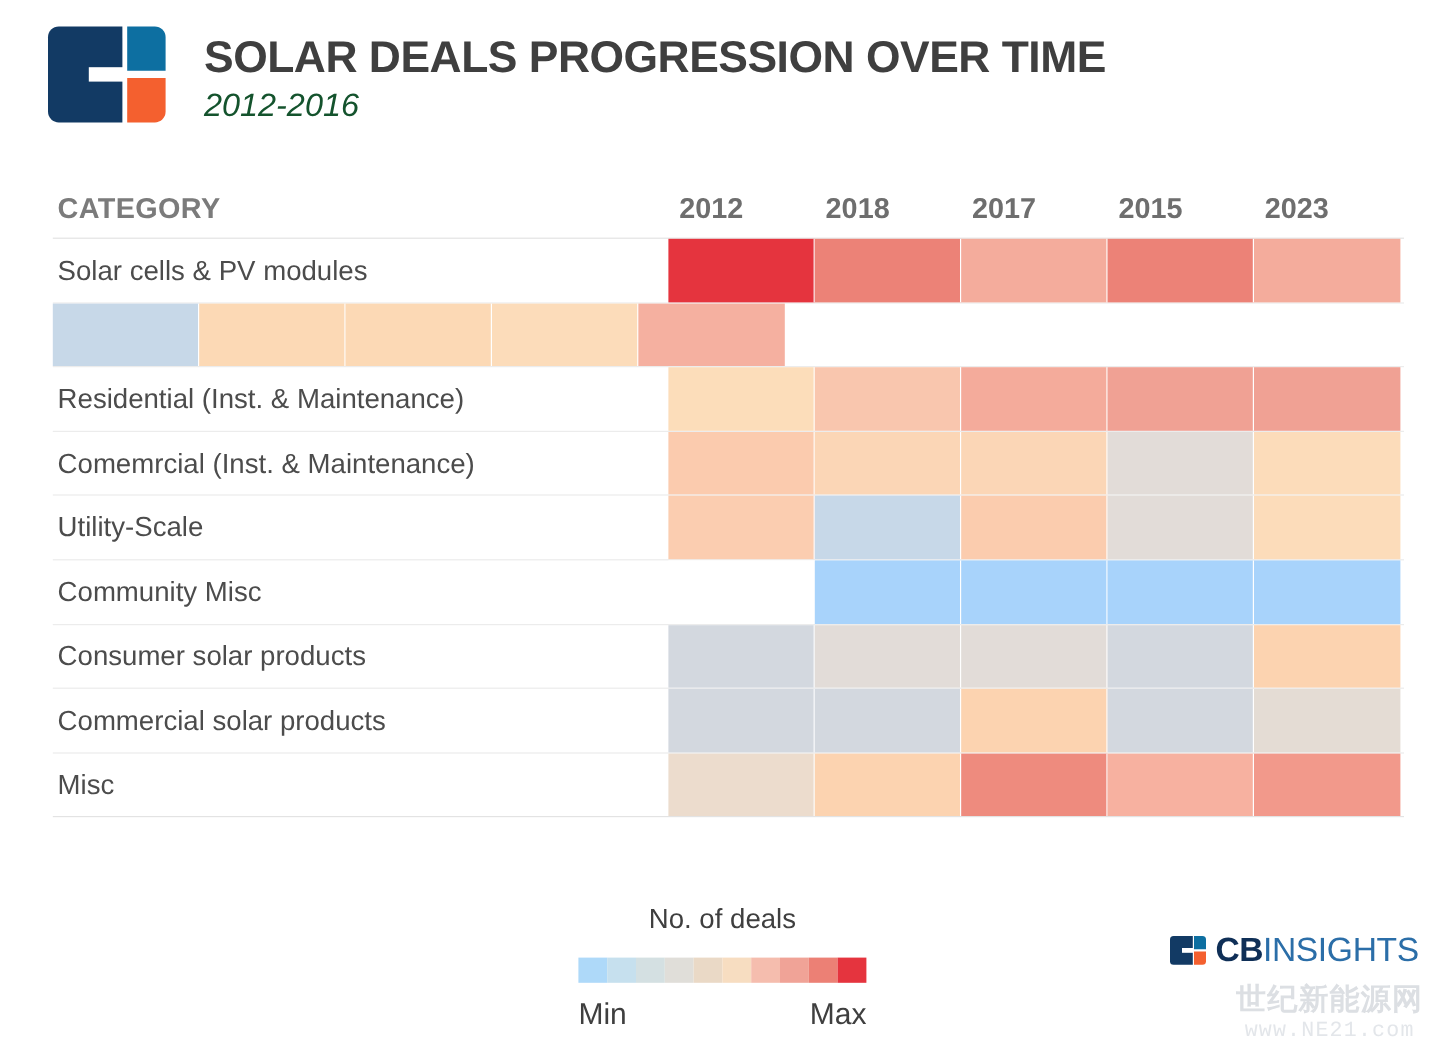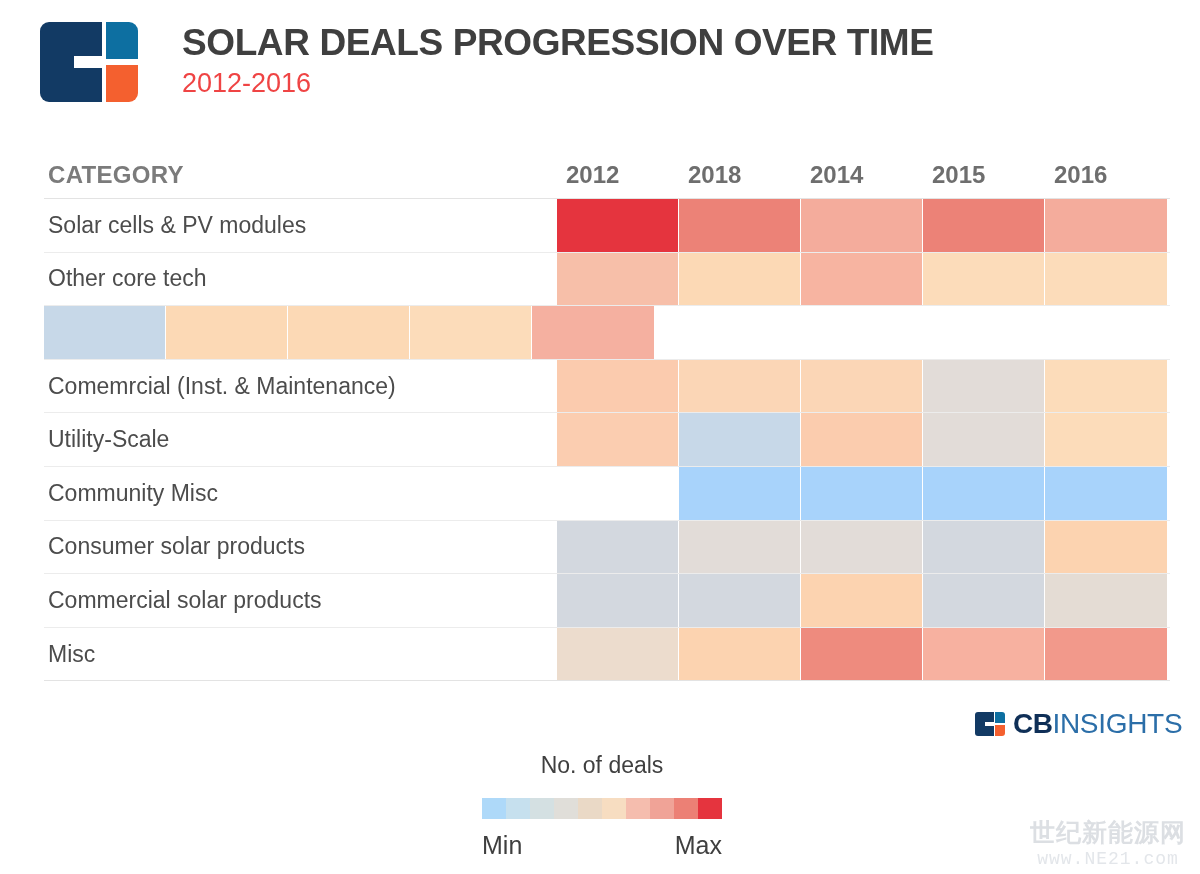--- a/index.html
+++ b/index.html
@@ -15,22 +15,21 @@
     font-family: "Liberation Sans", sans-serif;
     color: #4a4a4a;
   }
 
   
   .header {
     position: absolute;
     left: 40px;
     top: 22px;
     display: flex;
-    align-items: flex-start;
-    gap: 12px;
+    align-items: flex-end;
   }
   .brand-mark {
     width: 98px;
     height: 80px;
     position: relative;
     flex: none;
   }
   .bm-left {
     position: absolute;
     left: 0; top: 0;
@@ -65,23 +64,24 @@
   .title {
     font-size: 37px;
     font-weight: bold;
     color: #3f3f3f;
     letter-spacing: -0.4px;
     line-height: 1.05;
     white-space: nowrap;
   }
   .subtitle {
     font-size: 27px;
-    color: #ef4444;
+    color: #14532d;
     margin-top: 7px;
     line-height: 1;
+    font-style: italic;
   }
 
   
   .table {
     position: absolute;
     left: 44px;
     top: 152px;
     width: 1126px;
   }
   .thead {
@@ -160,21 +160,21 @@
     width: 240px;
     margin: 12px auto 0;
     font-size: 25px;
     color: #3f3f3f;
   }
 
   
   .footer-brand {
     position: absolute;
     left: 975px;
-    top: 708px;
+    top: 776px;
     display: flex;
     align-items: center;
   }
   .fb-mark {
     width: 30px;
     height: 24px;
     position: relative;
     flex: none;
     margin-right: 8px;
   }
@@ -250,47 +250,47 @@
     <div class="title">SOLAR DEALS PROGRESSION OVER TIME</div>
     <div class="subtitle">2012-2016</div>
   </div>
 </div>
 
 <div class="table">
   <div class="thead">
     <div class="th-category">CATEGORY</div>
     <div class="th-year">2012</div>
     <div class="th-year">2018</div>
-    <div class="th-year">2014</div>
+    <div class="th-year">2017</div>
     <div class="th-year">2015</div>
-    <div class="th-year">2016</div>
+    <div class="th-year">2023</div>
   </div>
   <div id="tbody">
       <div class="trow">
         <div class="td-label">Solar cells &amp; PV modules</div>
         <div class="cell" style="background: rgb(229, 52, 62);"></div>
         <div class="cell" style="background: rgb(236, 130, 119);"></div>
         <div class="cell" style="background: rgb(244, 172, 156);"></div>
         <div class="cell" style="background: rgb(236, 130, 119);"></div>
         <div class="cell" style="background: rgb(244, 172, 156);"></div>
       </div>
       <div class="trow">
-        <div class="td-label">Other core tech</div>
-        <div class="cell" style="background: rgb(247, 191, 169);"></div>
-        <div class="cell" style="background: rgb(252, 217, 181);"></div>
-        <div class="cell" style="background: rgb(247, 180, 161);"></div>
-        <div class="cell" style="background: rgb(252, 220, 186);"></div>
-        <div class="cell" style="background: rgb(252, 220, 186);"></div>
-      </div>
-      <div class="trow">
         <div class="cell" style="background: rgb(199, 216, 232);"></div>
         <div class="cell" style="background: rgb(252, 217, 181);"></div>
         <div class="cell" style="background: rgb(252, 217, 181);"></div>
         <div class="cell" style="background: rgb(252, 220, 186);"></div>
         <div class="cell" style="background: rgb(245, 176, 160);"></div>
+      </div>
+      <div class="trow">
+        <div class="td-label">Residential (Inst. &amp; Maintenance)</div>
+        <div class="cell" style="background: rgb(252, 221, 186);"></div>
+        <div class="cell" style="background: rgb(249, 198, 174);"></div>
+        <div class="cell" style="background: rgb(244, 171, 155);"></div>
+        <div class="cell" style="background: rgb(240, 161, 148);"></div>
+        <div class="cell" style="background: rgb(240, 161, 148);"></div>
       </div>
       <div class="trow">
         <div class="td-label">Comemrcial (Inst. &amp; Maintenance)</div>
         <div class="cell" style="background: rgb(251, 203, 174);"></div>
         <div class="cell" style="background: rgb(251, 214, 182);"></div>
         <div class="cell" style="background: rgb(251, 214, 182);"></div>
         <div class="cell" style="background: rgb(226, 220, 216);"></div>
         <div class="cell" style="background: rgb(252, 220, 186);"></div>
       </div>
       <div class="trow">

